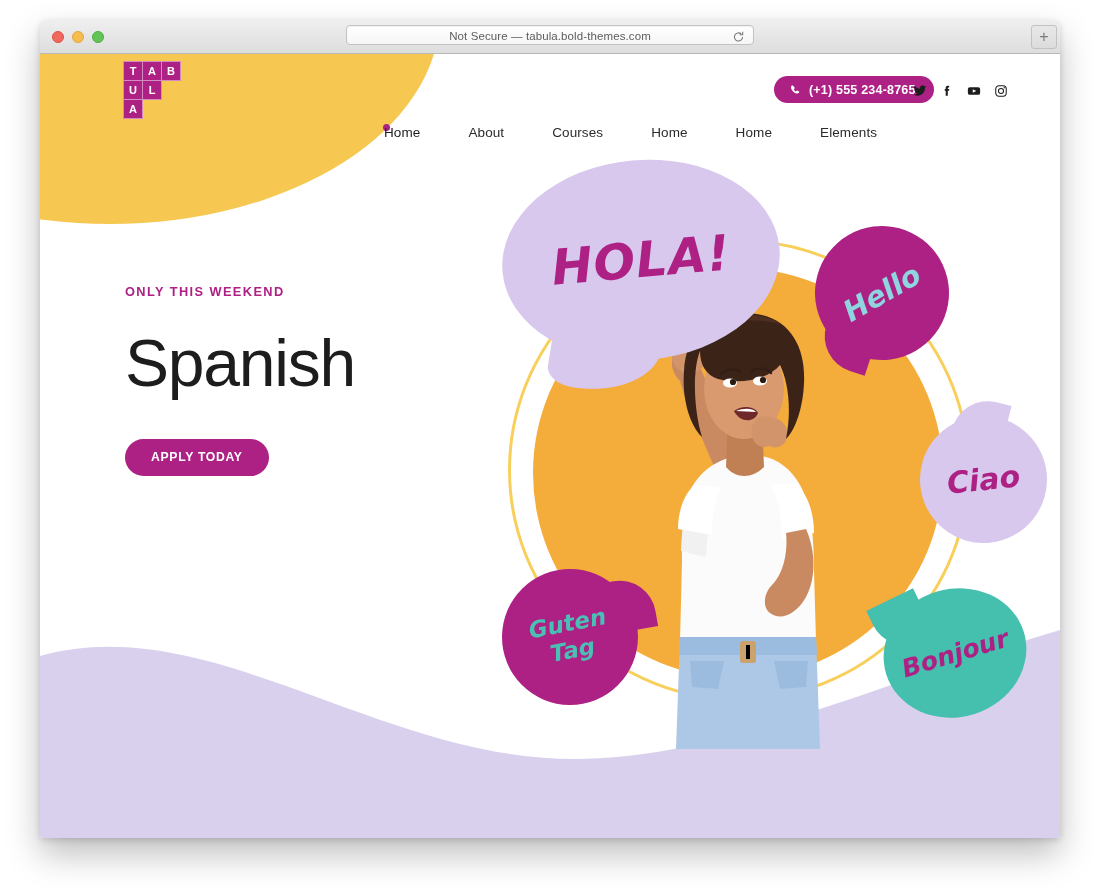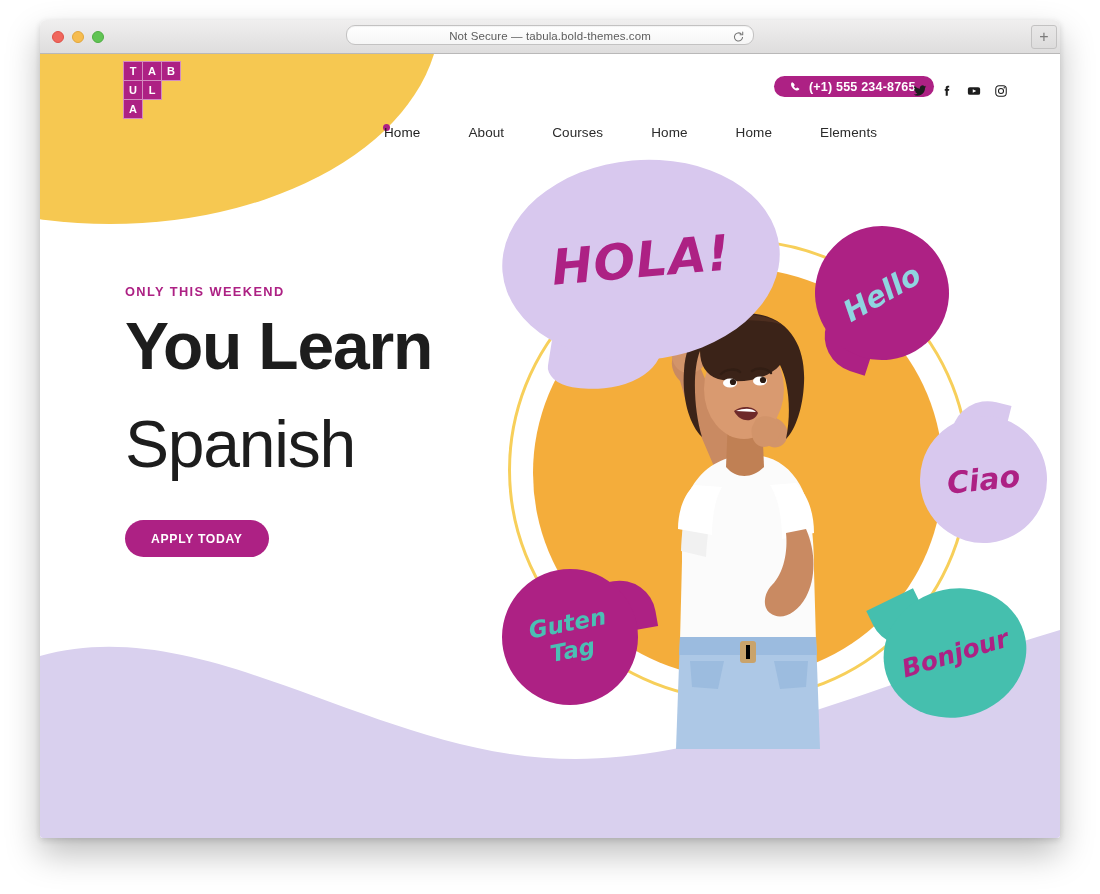--- a/index.html
+++ b/index.html
@@ -34,21 +34,21 @@
   .tl { width: 12px; height: 12px; border-radius: 50%; }
   .tl.red    { background: #f0675d; border: .5px solid #df5047; }
   .tl.yellow { background: #f6bc4f; border: .5px solid #e2a73c; }
   .tl.green  { background: #61c454; border: .5px solid #4fae43; }
 
   #urlbar {
     position: absolute; left: 306px; top: 5px;
     width: 408px; height: 20px;
     background: linear-gradient(#ffffff, #f6f6f6);
     border: 1px solid #c3c2c2;
-    border-radius: 9px;
+    border-radius: 4px;
     box-shadow: inset 0 1px 1px rgba(0,0,0,0.05);
   }
   #urlbar .url-text {
     position: absolute; left: 0; right: 0; top: 4px;
     text-align: center;
     font-size: 11.5px; color: #5d5d5d;
     letter-spacing: .1px;
     font-family: "Liberation Sans", sans-serif;
   }
   #reload-icon {
@@ -119,21 +119,21 @@
     color: #2b2b2b;
     padding: 0 24px;
     letter-spacing: .1px;
     cursor: pointer;
     white-space: nowrap;
   }
   .nav-item.active { color: #1d1d1d; }
 
   #phone-button {
     position: absolute; left: 734px; top: 22px;
-    height: 21px;
+    height: 27px;
     padding: 0 18px 0 16px;
     background: #ad2184;
     border-radius: 17px;
     display: flex; align-items: center; gap: 7px;
     color: #ffffff;
     font-size: 12.5px; font-weight: bold;
     letter-spacing: .2px;
     cursor: pointer;
   }
   #phone-button .phone-glyph { font-size: 12px; }
@@ -407,21 +407,20 @@
         <span class="btxt">Bonjour</span>
       </div>
     </div>
 
     <svg id="purple-wave-bottom" viewBox="0 0 1020 260" preserveAspectRatio="none">
       <path d="M0 78 C150 36 300 150 470 176 C640 202 790 120 1020 52 L1020 260 L0 260 Z" fill="#d9d0ee"></path>
     </svg>
 
     <div id="hero-copy">
       <div id="eyebrow">ONLY THIS WEEKEND</div>
-      <div id="headline-1">You Learn</div>
       <div id="headline-2">Spanish</div>
       <button id="apply-button">APPLY TODAY</button>
     </div>
 
     <div id="site-header">
 
       <div id="logo">
         <span class="tile" style="left:0px;  top:0px;">T</span>
         <span class="tile" style="left:19px; top:0px;">A</span>
         <span class="tile" style="left:38px; top:0px;">B</span>

